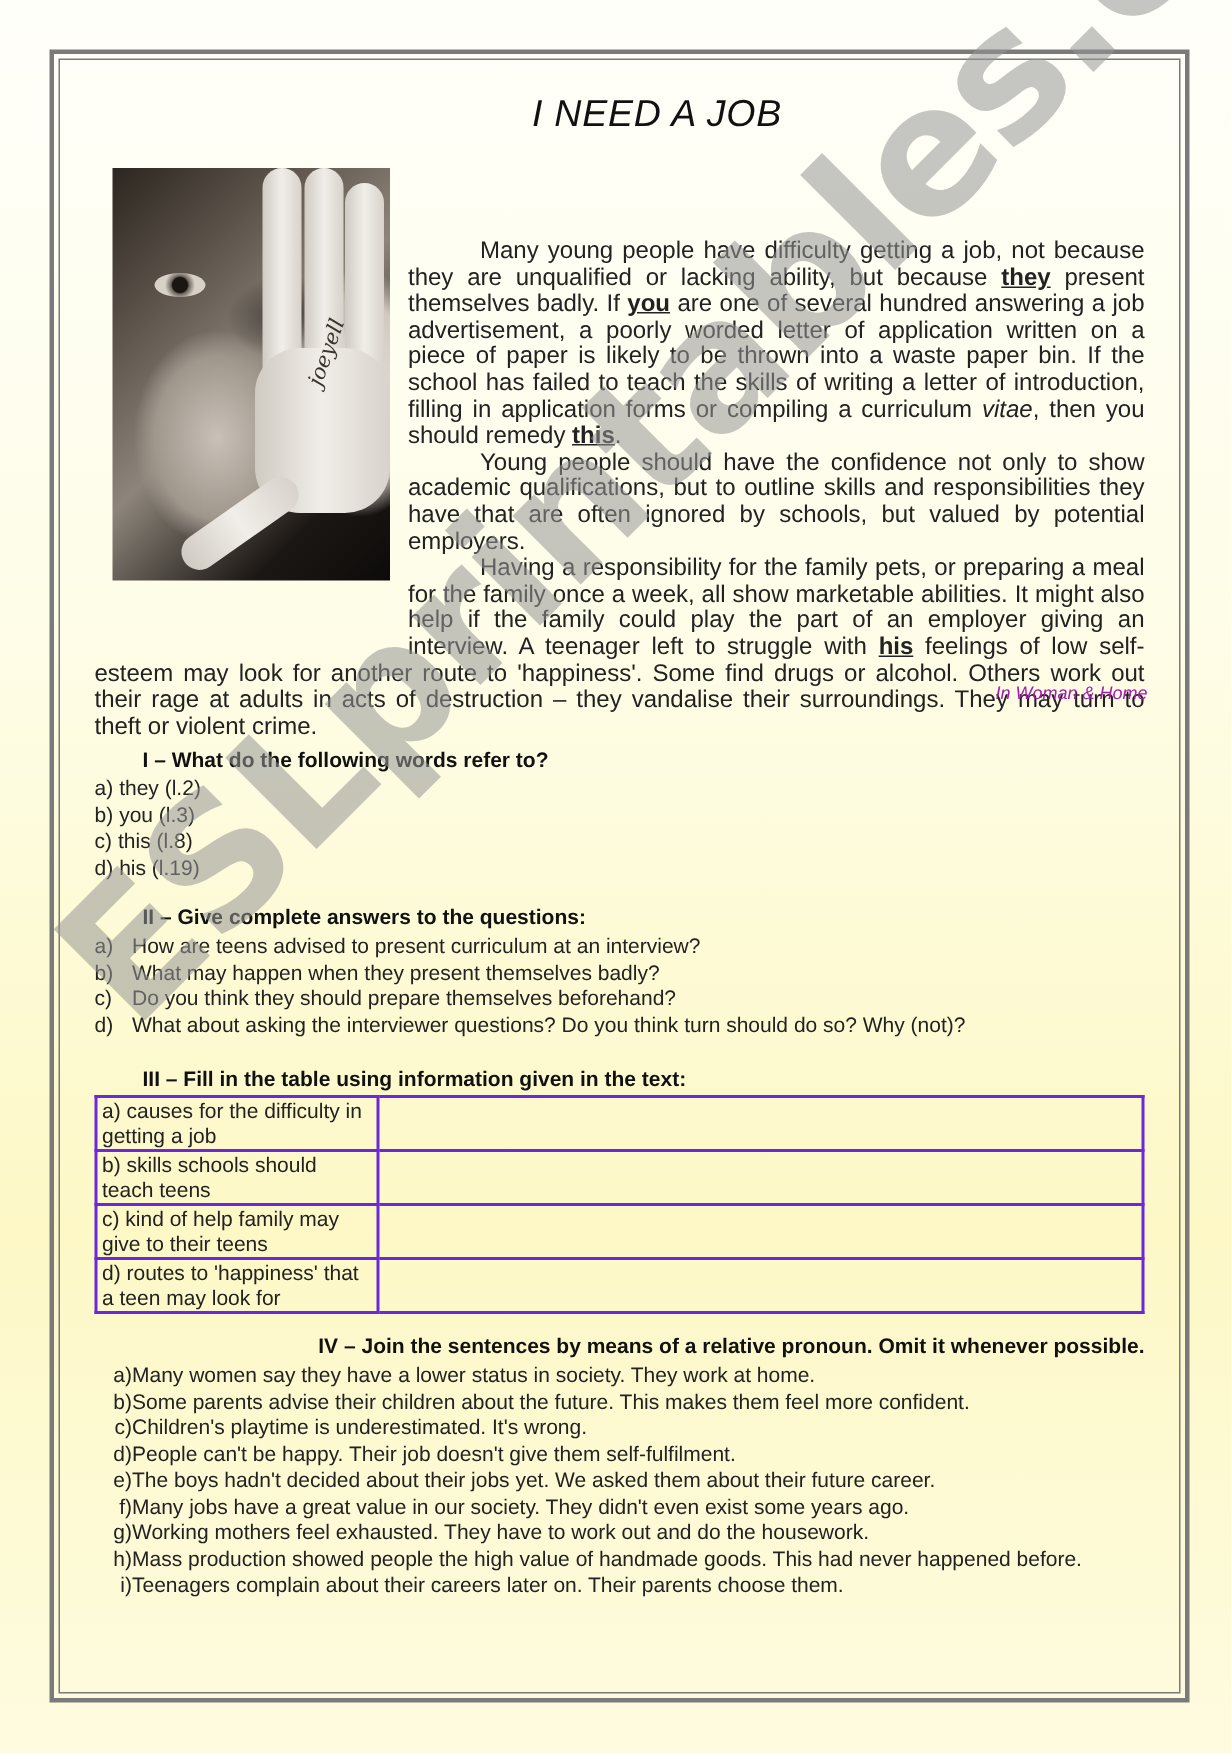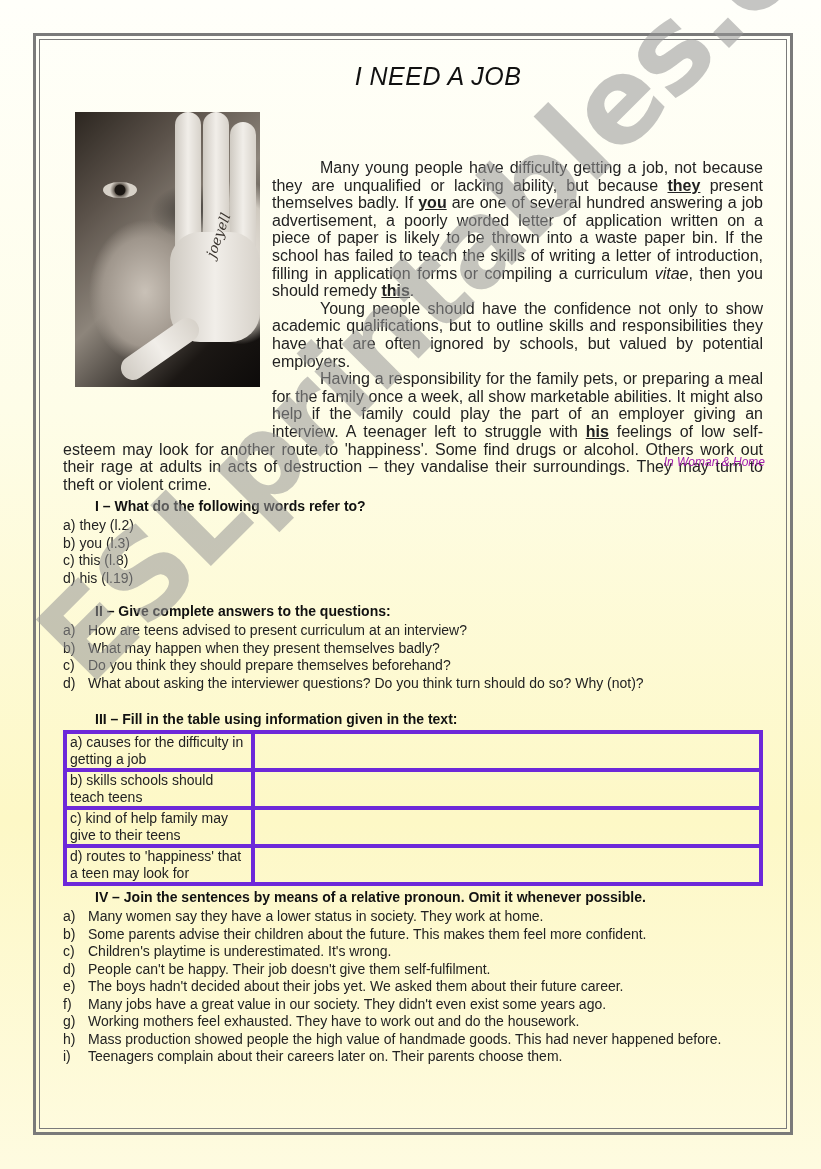--- a/index.html
+++ b/index.html
@@ -56,26 +56,26 @@
   }
   .section { position: absolute; left: 63px; width: 700px; font-size: 14px; color: #222; }
   .section h3 { margin: 0 0 3px 0; font-size: 14px; font-weight: bold; color: #111; padding-left: 32px; }
   .section ol { list-style: none; margin: 0; padding: 0; }
   .section li { line-height: 17.5px; display: flex; }
   .section li .mk { width: 25px; flex: none; }
   .section.s1 li .mk { width: auto; margin-right: 4px; }
   .s1 { top: 498px; }
   .s2 { top: 603px; }
   .s3 { top: 711px; }
-  .s4 { top: 889px; }
+  .s4 { top: 889px; text-align: right; }
   table.fill {
     border-collapse: collapse; width: 700px; margin-top: 1px;
   }
   table.fill td {
-    border: 4px solid #6d28d9; padding: 0 3px; vertical-align: top;
+    border: 2px solid #6d28d9; padding: 0 3px; vertical-align: top;
     font-size: 14px; line-height: 17px; height: 34px; box-sizing: border-box;
   }
   table.fill td.label { width: 188px; }
   .watermark {
     position: absolute; left: 60px; top: 590px; transform: rotate(-45deg);
     transform-origin: left center;
     font-family: "DejaVu Sans", sans-serif; font-weight: bold; font-size: 118px;
     color: rgba(150,150,150,0.55); white-space: nowrap; pointer-events: none; letter-spacing: -2px;
   }
 </style>

